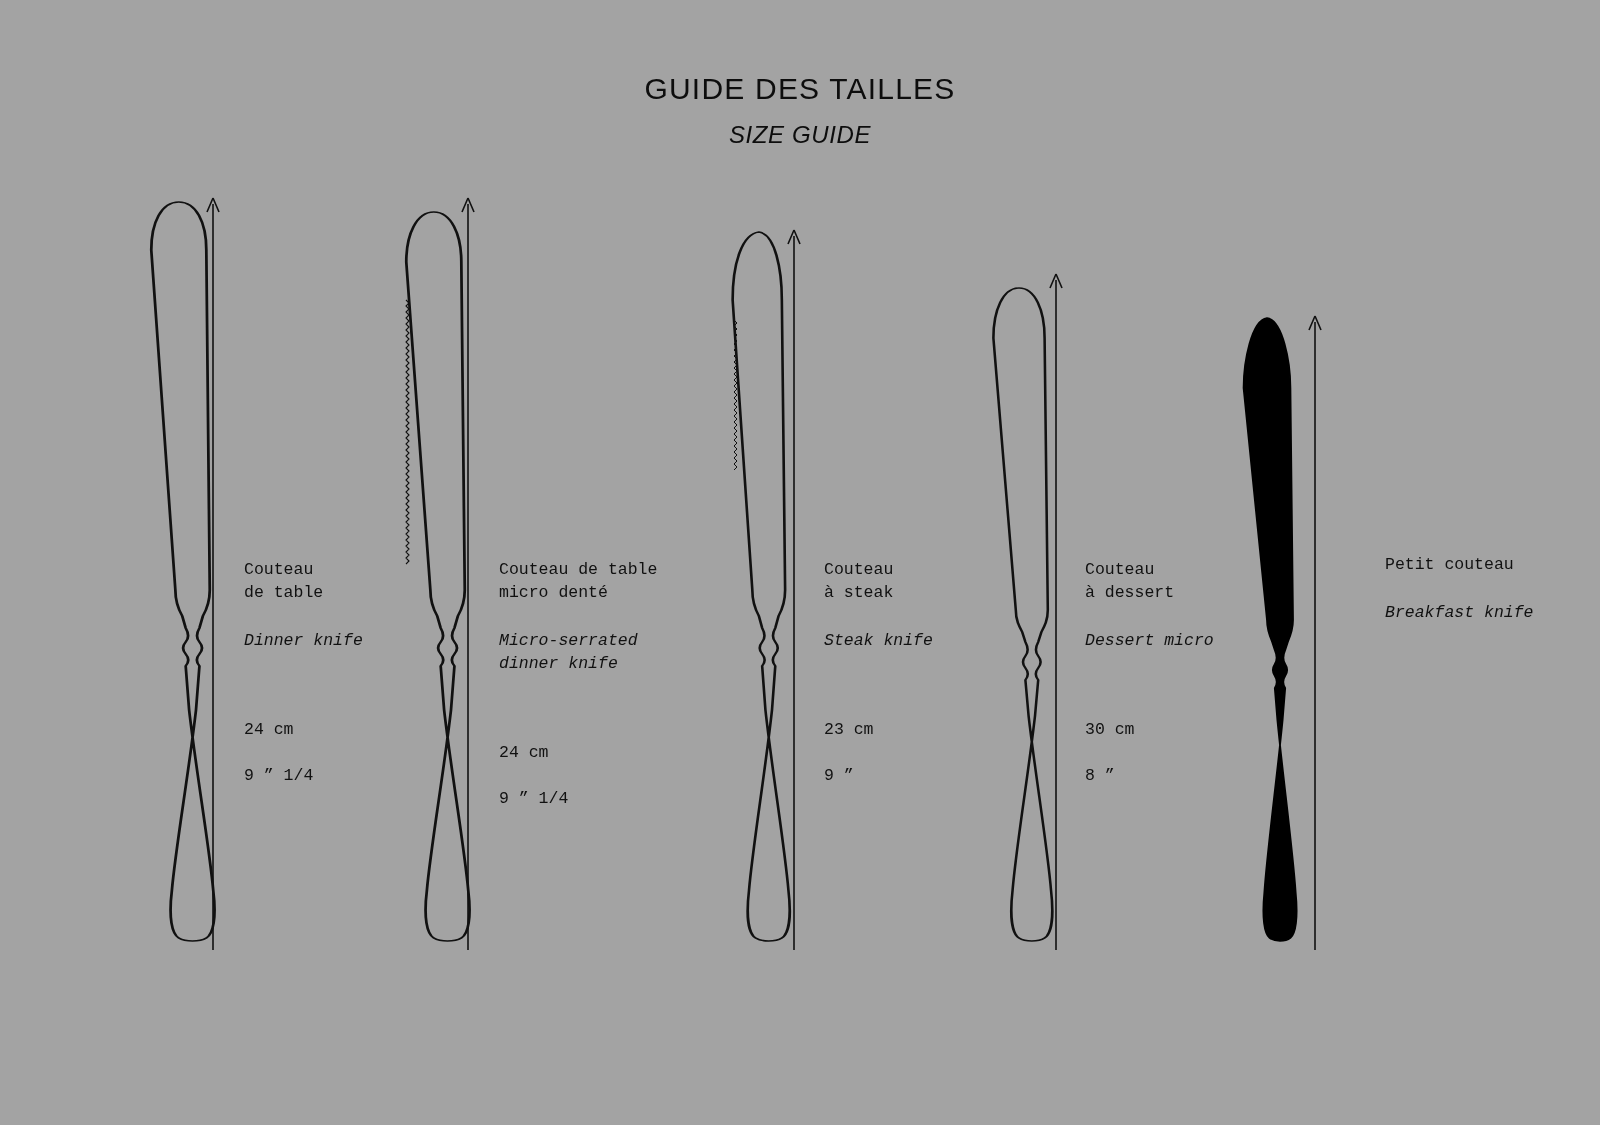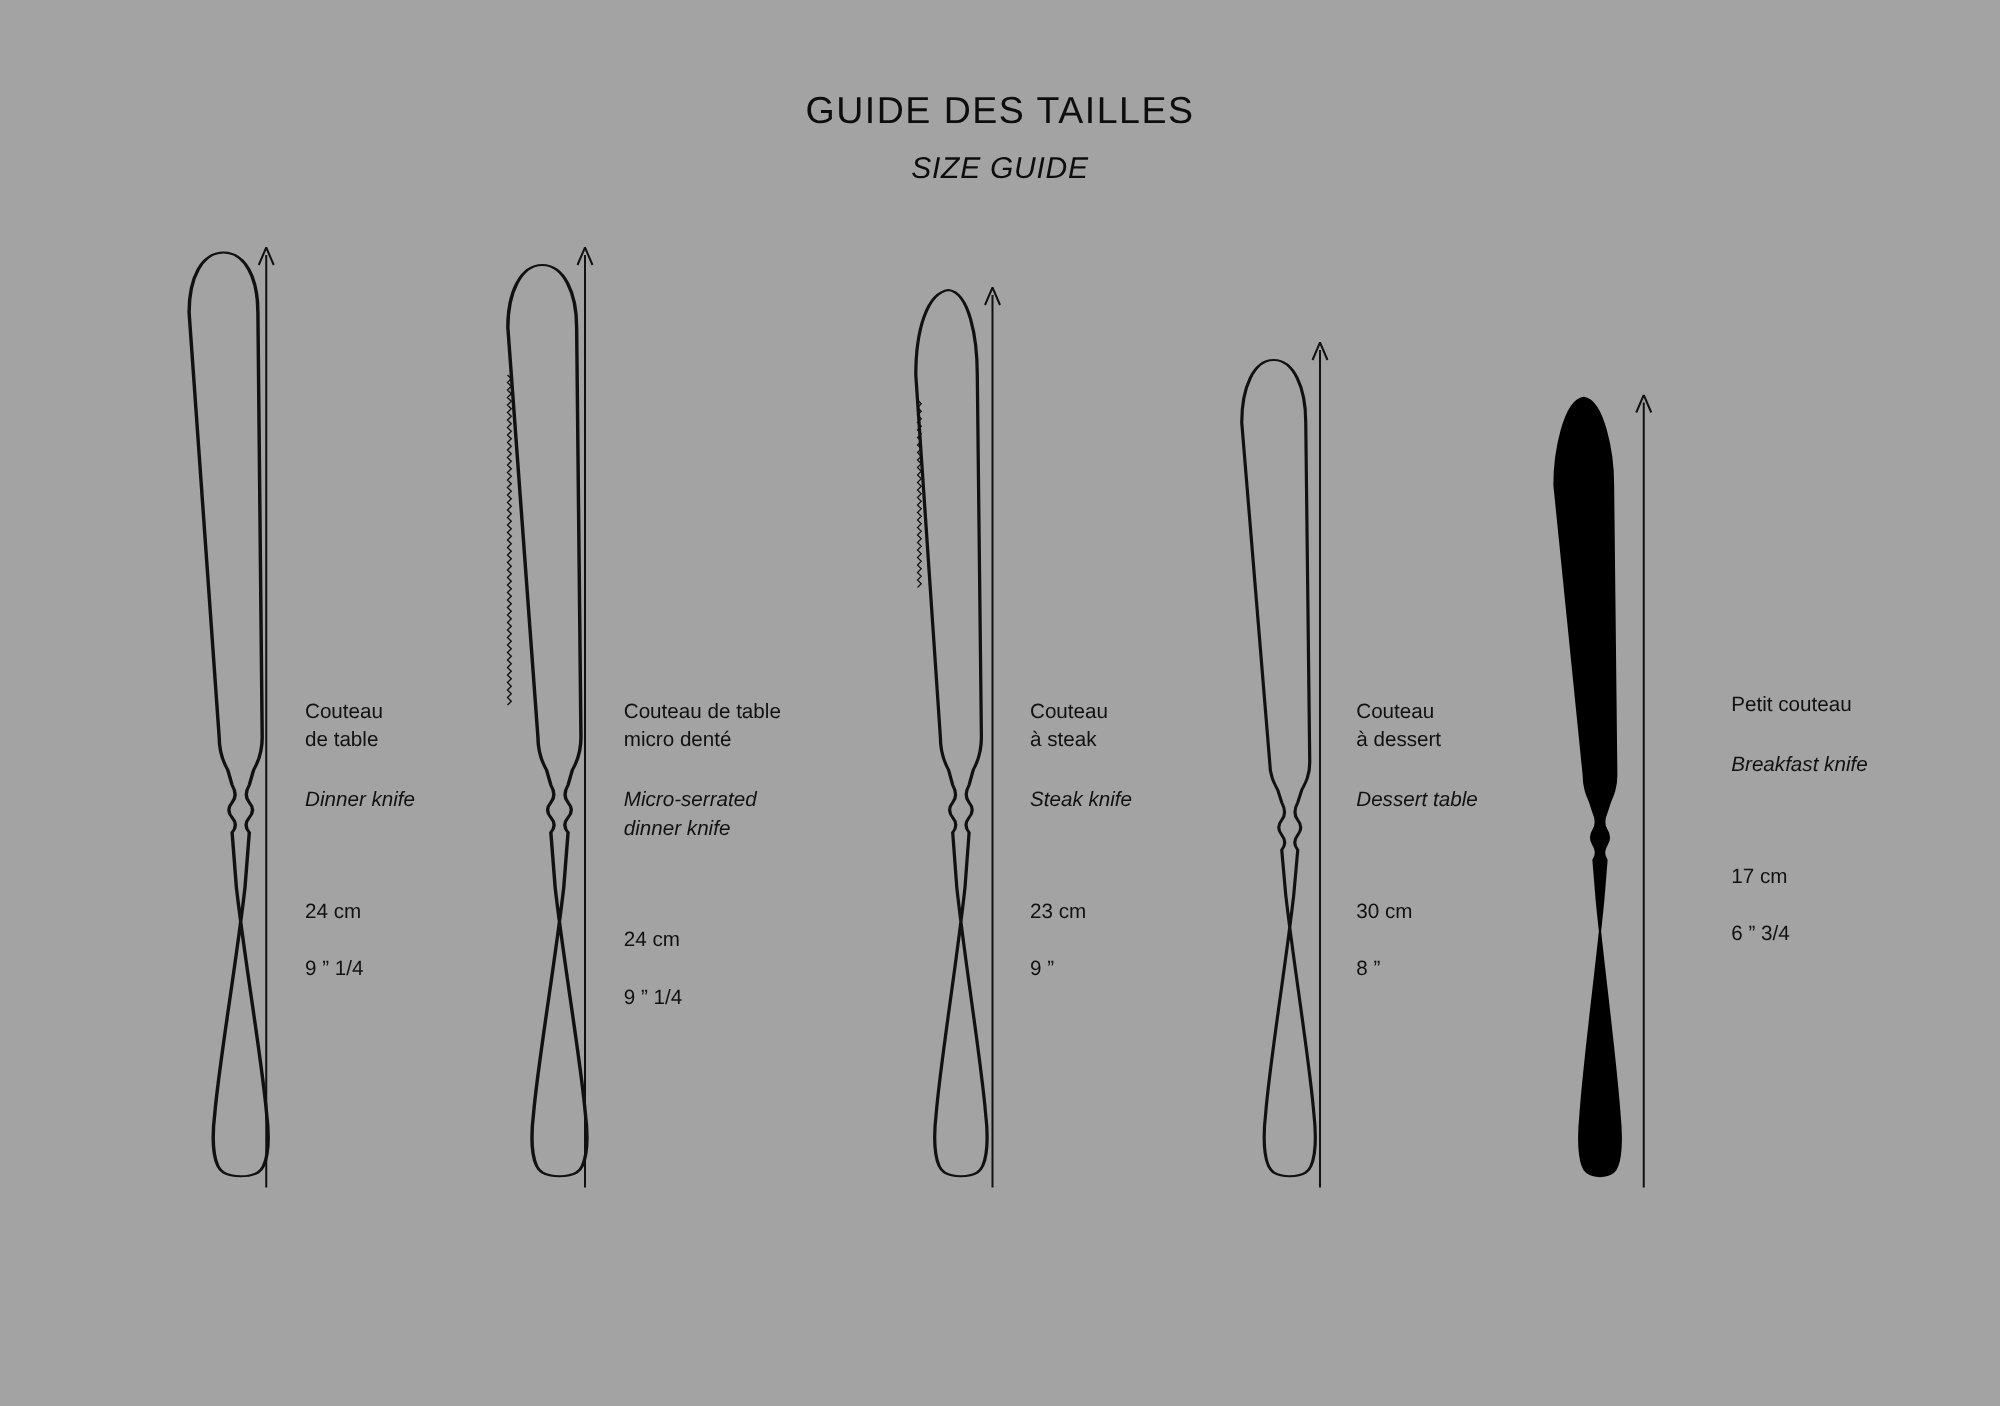--- a/index.html
+++ b/index.html
@@ -45,20 +45,21 @@
     font-style: italic;
     font-weight: 400;
     letter-spacing: 0.6px;
     color: #0d0d0d;
   }
 
   
   .knife-col {
     position: absolute;
     top: 0;
+    font-family: Liberation Mono, monospace;
   }
   .knife-svg {
     position: absolute;
     top: 0;
     left: 0;
     display: block;
   }
 
   .caption {
     position: absolute;
@@ -151,37 +152,33 @@
 
   <div class="knife-col" style="left:955px; top:190px; width:230px; height:770px;">
     <svg class="knife-svg" width="230" height="770" viewBox="0 0 230 770">
       <path d="M24 148 C24 120 30 98 40 98 C50 98 56 120 56 148 L58 420 C58 430 56 436 54 442 L52 452 C50 458 50 462 52 466 C54 470 54 474 52 478 C50 482 50 486 52 490 L50 526 C46 582 38 660 36 700 C34 728 36 744 40 748 C44 752 52 752 56 748 C60 744 62 728 60 700 C58 660 50 582 46 526 L44 490 C46 486 46 482 44 478 C42 474 42 470 44 466 C46 462 46 458 44 452 L42 442 C40 436 38 430 38 420 Z" transform="translate(0,0) scale(1.60,1.0)" fill="none" stroke="#111111" stroke-width="1.6"></path>
       <line x1="101" y1="90" x2="101" y2="760" stroke="#111111" stroke-width="1.6"></line>
       <path d="M101 84 L95 98 M101 84 L107 98" fill="none" stroke="#111111" stroke-width="1.6"></path>
     </svg>
     <div class="caption" style="left:130px; top:345px; width:180px;">
       <span class="fr">Couteau
 à dessert</span>
-      <span class="en">Dessert table</span>
+      <span class="en">Dessert micro</span>
       <span class="meas">
         <span>30 cm</span>
         <span>8 ”</span>
       </span>
     </div>
   </div>
 
   <div class="knife-col" style="left:1215px; top:190px; width:260px; height:770px;">
     <svg class="knife-svg" width="260" height="770" viewBox="0 0 260 770">
       <path d="M22 198 C22 172 28 130 40 128 C52 130 58 172 58 198 L60 430 C60 440 58 446 56 452 L54 460 C52 466 52 470 54 474 C56 478 56 482 54 486 C52 490 52 494 54 498 L52 530 C48 584 40 662 38 702 C36 728 38 744 42 748 C46 752 54 752 58 748 C62 744 64 728 62 702 C60 662 52 584 48 530 L46 498 C48 494 48 490 46 486 C44 482 44 478 46 474 C48 470 48 466 46 460 L44 452 C42 446 40 440 40 430 Z" transform="translate(0,0) scale(1.30,1.0)" fill="#000000" stroke="#000000" stroke-width="1.4"></path>
       <line x1="100" y1="132" x2="100" y2="760" stroke="#111111" stroke-width="1.6"></line>
       <path d="M100 126 L94 140 M100 126 L106 140" fill="none" stroke="#111111" stroke-width="1.6"></path>
     </svg>
     <div class="caption" style="left:130px; top:340px; width:190px;margin-left:40px;">
       <span class="fr">Petit couteau</span>
       <span class="en">Breakfast knife</span>
-      <span class="meas">
-        <span>17 cm</span>
-        <span>6 ” 3/4</span>
-      </span>
     </div>
   </div>
 
 </div>
 
 </body></html>

